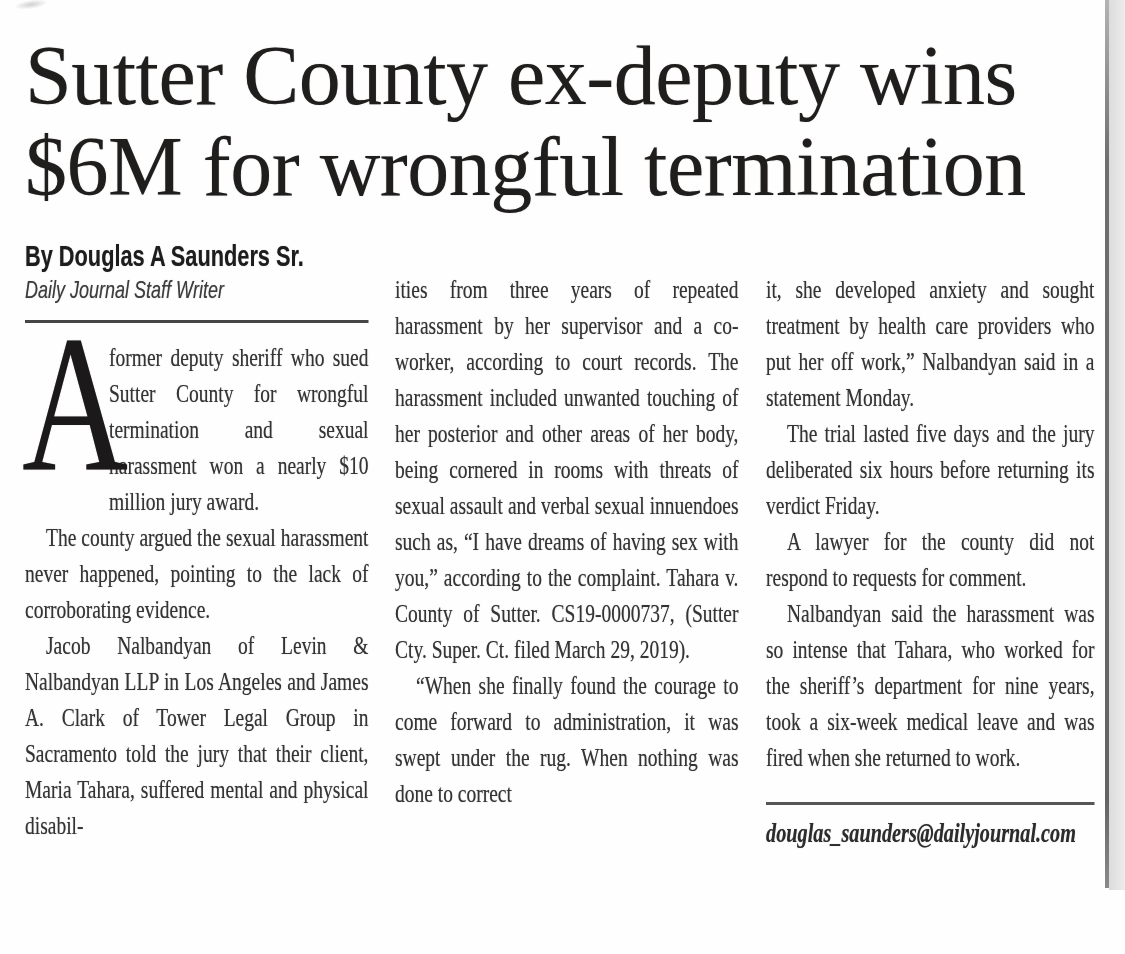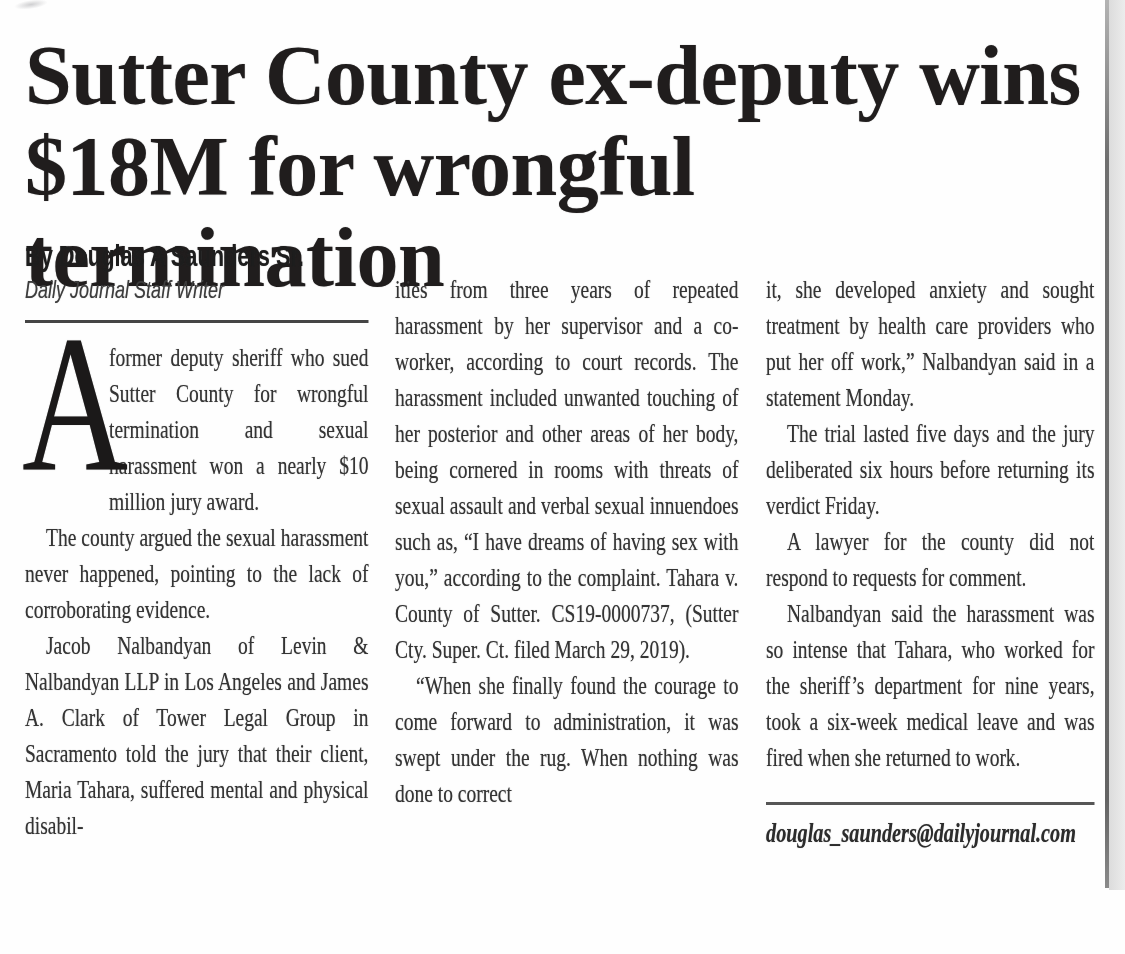--- a/index.html
+++ b/index.html
@@ -13,21 +13,21 @@
   
   .smudge{
     position:absolute;left:14px;top:0;width:34px;height:9px;
     background:radial-gradient(ellipse at center, rgba(120,120,125,.35), rgba(255,255,255,0) 70%);
     transform:rotate(-8deg);
   }
   .headline{
     position:absolute;left:25px;top:30px;width:1070px;
     margin:0;
     font-family:"Liberation Serif", serif;
-    font-weight:700;
+    font-weight:400;
     font-size:84px;
     line-height:91px;
     letter-spacing:-0.5px;
     color:#201d1d;
     text-shadow:0 0 1px rgba(40,40,40,.45);
   }
   
   .col{
     position:absolute;
     transform:scaleX(0.75);
@@ -86,21 +86,21 @@
     background:linear-gradient(to right,#dcdcdc,#ececec);
   }
 </style>
 </head>
 <body>
 
 <div class="page">
 
   <div class="smudge"></div>
 
-  <h1 class="headline"><span>Sutter County ex-deputy wins</span><br><span>$18M for wrongful termination</span></h1>
+  <h1 class="headline"><span>Sutter County ex-deputy wins</span><br><span>$6M for wrongful termination</span></h1>
 
   <div class="col col1">
     <div class="byline">By Douglas A Saunders Sr.</div>
     <div class="byline-role">Daily Journal Staff Writer</div>
     <div class="rule byline-rule"></div>
     <p class="para"><span class="dropcap">
           <span class="glyph">A</span>
         </span><span>former deputy sheriff who sued Sutter County for wrongful termination and sexual harassment won a nearly $10 million jury award.</span></p>
     <p class="para indent">The county argued the sexual harassment never happened, pointing to the lack of corroborating evidence.</p>
     <p class="para indent">Jacob Nalbandyan of Levin &amp; Nalbandyan LLP in Los Angeles and James A. Clark of Tower Legal Group in Sacramento told the jury that their client, Maria Tahara, suffered mental and physical disabil-</p>

